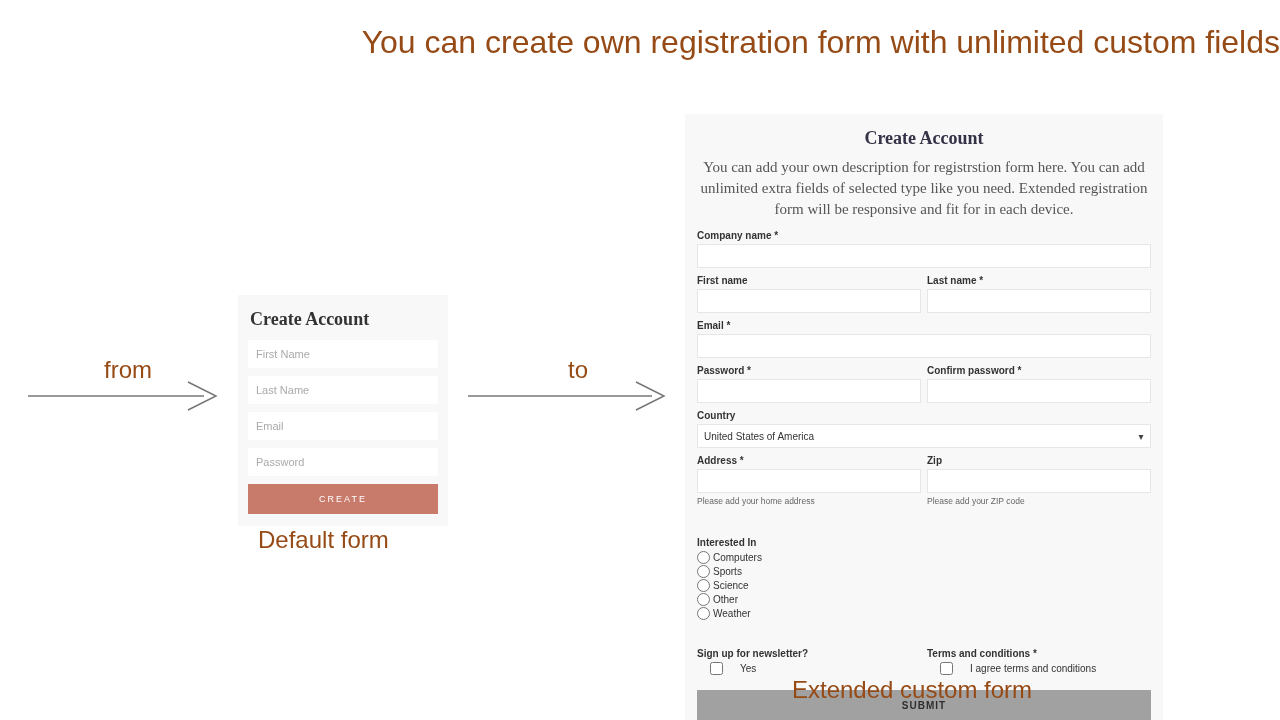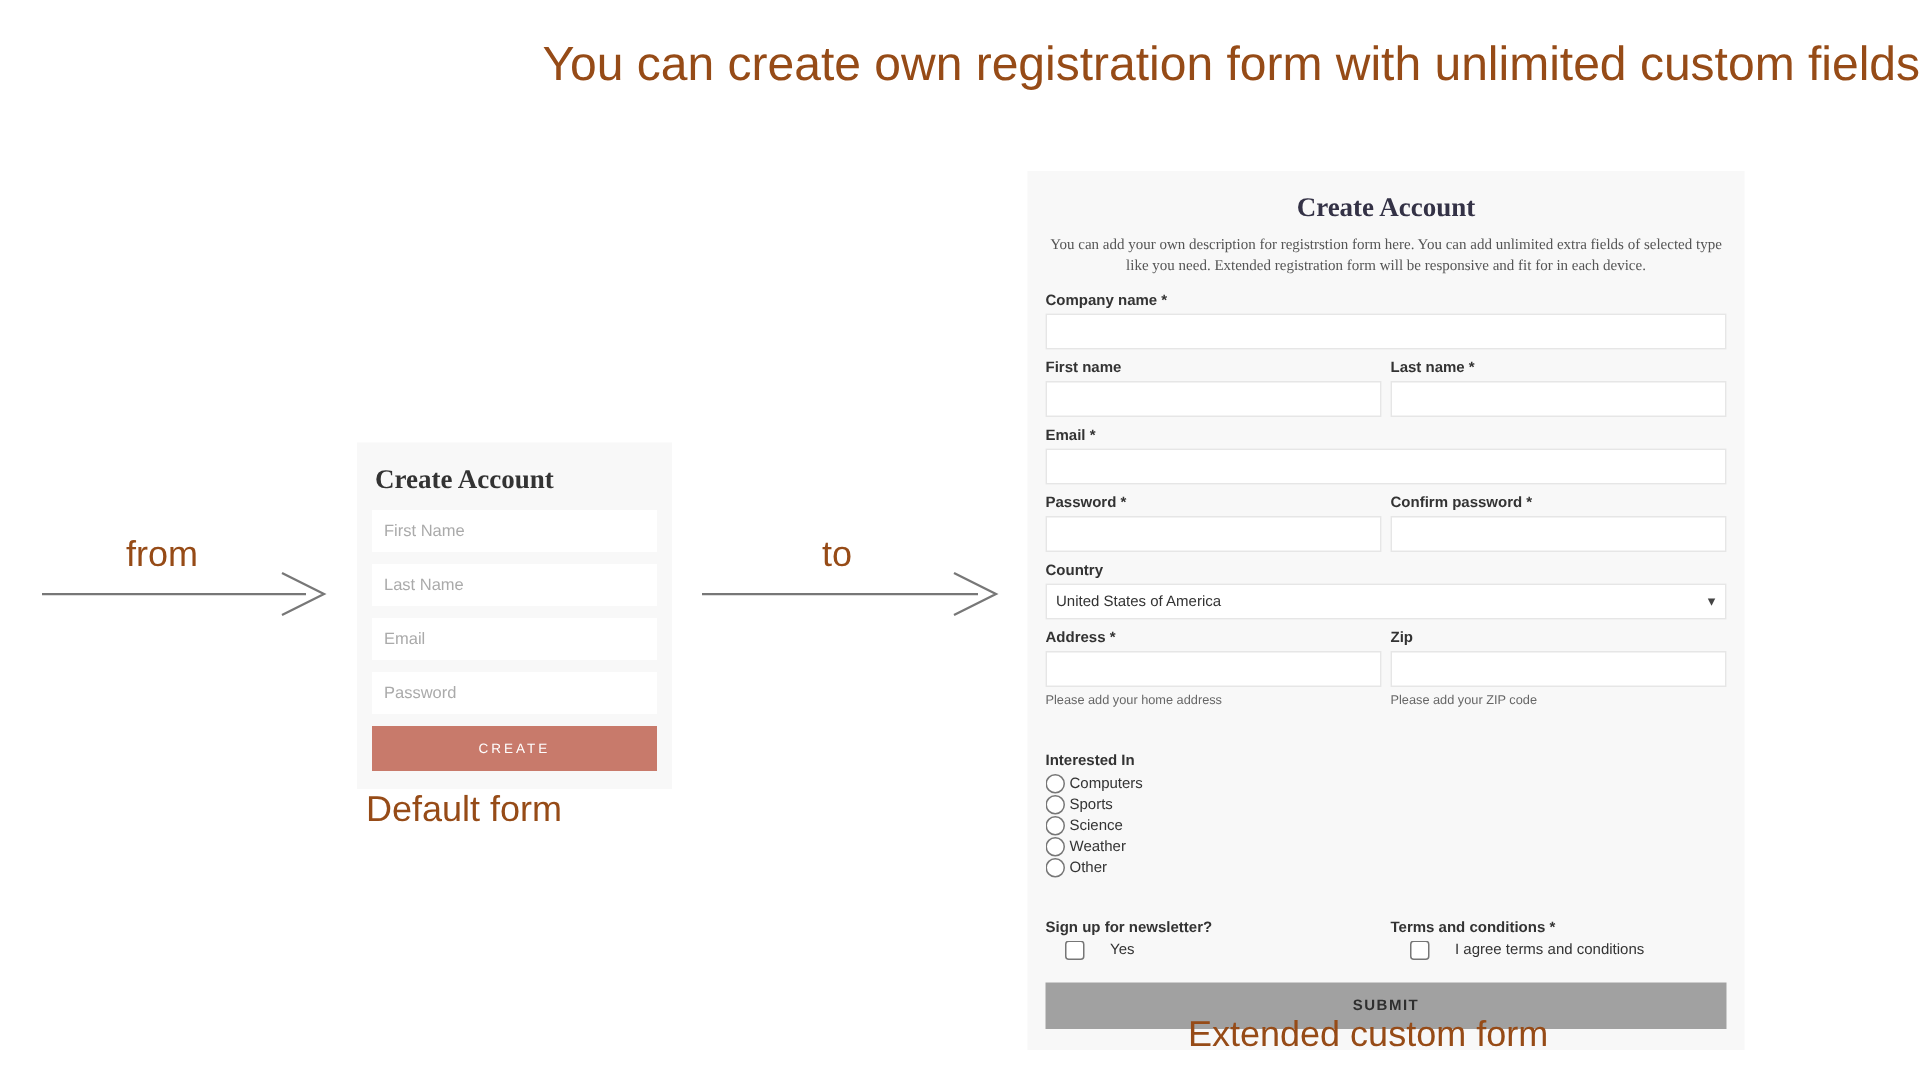--- a/index.html
+++ b/index.html
@@ -1,18 +1,18 @@
 <!DOCTYPE html>
 <html><head>
 <meta charset="utf-8">
 <style>
   * { box-sizing: border-box; margin: 0; padding: 0; }
   body { width: 1280px; height: 720px; background: #fff; font-family: "Segoe UI", Arial, sans-serif; position: relative; overflow: hidden; }
   .headline { color: #964B17; font-size: 32px; text-align: right; padding-top: 24px; font-weight: 400; }
-  .arrow-label { color: #964B17; font-size: 24px; position: absolute; }
+  .arrow-label { color: #964B17; font-size: 24px; position: absolute; margin-left: 20px; }
   .caption { color: #964B17; font-size: 24px; position: absolute; }
   .arrow { position: absolute; }
   .arrow svg { display: block; }
 
   
   .default-form {
     position: absolute;
     left: 238px;
     top: 295px;
     width: 210px;
@@ -60,21 +60,21 @@
   }
   .ext-form h2 {
     font-family: Georgia, "Times New Roman", serif;
     font-size: 18px;
     color: #343246;
     font-weight: 700;
     text-align: center;
     padding: 4px 0 8px 0;
   }
   .ext-desc {
-    font-size: 10px;
+    font-size: 15px;
     color: #555;
     text-align: center;
     line-height: 1.4;
     font-family: Georgia, "Times New Roman", serif;
     padding: 0 2px 10px 2px;
   }
   .fld-row { display: flex; gap: 6px; }
   .fld { flex: 1; margin-bottom: 7px; }
   .fld label { display: block; font-weight: 700; font-size: 10px; margin-bottom: 3px; }
   .fld input[type=text], .fld input[type=password], .fld select {
@@ -135,21 +135,21 @@
 
 <div class="default-form">
   <h2>Create Account</h2>
   <input type="text" placeholder="First Name" style="">
   <input type="text" placeholder="Last Name" style="">
   <input type="text" placeholder="Email" style="">
   <input type="text" placeholder="Password" style="">
   <button class="create-btn">CREATE</button>
 </div>
 
-<div class="caption" style="left:244px; top:526px;">Default form</div>
+<div class="caption" style="left:258px; top:526px;">Default form</div>
 
 <div class="ext-form">
   <h2>Create Account</h2>
   <div class="ext-desc">You can add your own description for registrstion form here. You can add unlimited extra fields of selected type like you need. Extended registration form will be responsive and fit for in each device.</div>
 
   <div class="fld">
     <label>Company name *</label>
     <input type="text" style="">
   </div>
 
@@ -213,25 +213,25 @@
       <div>
           <input type="radio" name="int" style="">
           <span>Sports</span>
         </div>
       <div>
           <input type="radio" name="int" style="">
           <span>Science</span>
         </div>
       <div>
           <input type="radio" name="int" style="">
+          <span>Other</span>
+        </div>
+      <div>
+          <input type="radio" name="int" style="">
           <span>Weather</span>
-        </div>
-      <div>
-          <input type="radio" name="int" style="">
-          <span>Other</span>
         </div>
     </div>
   </div>
 
   <div class="fld-row" style="margin-top:4px;">
     <div class="fld">
       <div class="section-label">Sign up for newsletter?</div>
       <div class="chk-row">
           <input type="checkbox" style="">
           <span>Yes</span>

